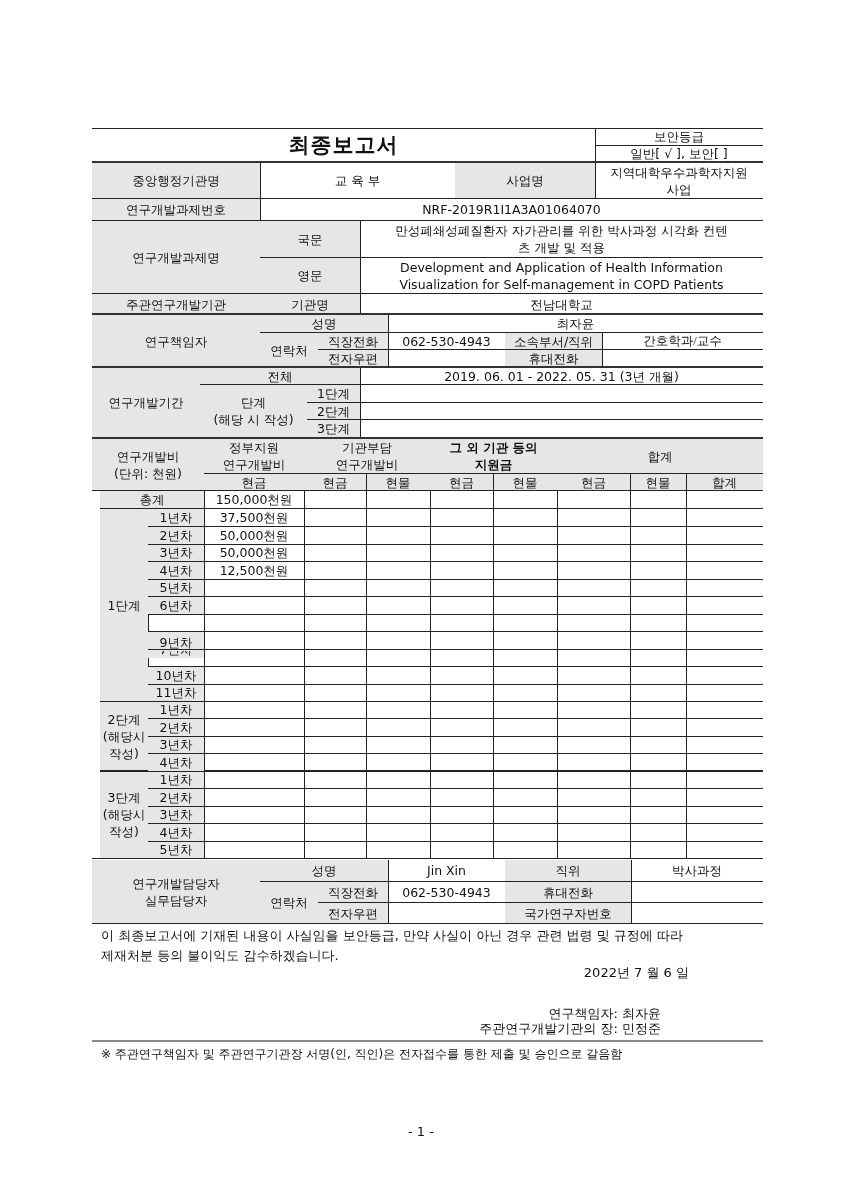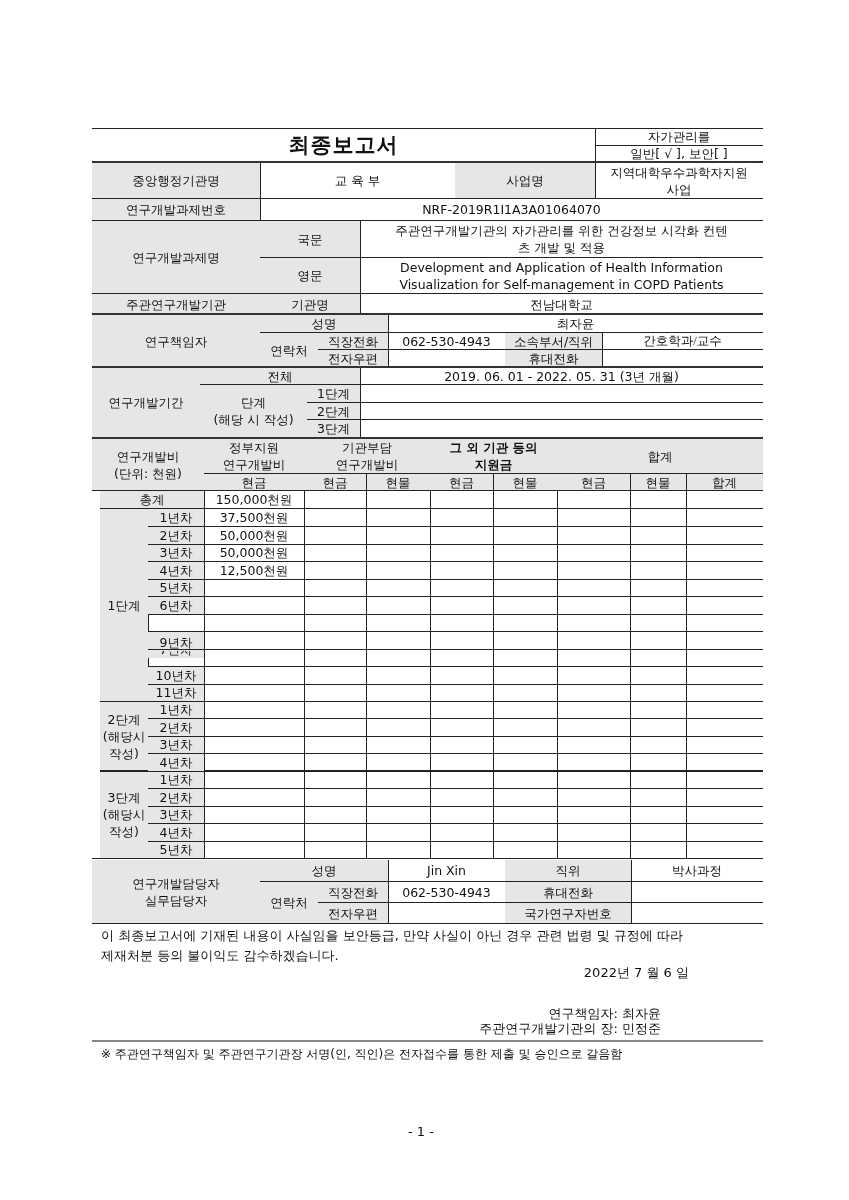--- a/index.html
+++ b/index.html
@@ -12,21 +12,21 @@
   .vl{position:absolute;width:0;border-left:1px solid #222;}
   .title{font-size:21px;font-weight:bold;letter-spacing:1px;}
   .txt{position:absolute;font-size:13px;line-height:22px;white-space:nowrap;}
 </style>
 </head>
 <body>
 
 <div class="hl" style="left:92px;top:128px;width:671px;"></div>
 <div class="c title" style="left:92px;top:128px;width:503px;height:34px;">최종보고서</div>
 <div class="vl" style="left:595px;top:128px;height:34px;"></div>
-<div class="c" style="left:595px;top:128px;width:168px;height:17px;">자가관리를</div>
+<div class="c" style="left:595px;top:128px;width:168px;height:17px;">보안등급</div>
 <div class="hl" style="left:595px;top:145px;width:168px;"></div>
 <div class="c" style="left:595px;top:145px;width:168px;height:17px;">일반[ √ ], 보안[   ]</div>
 <div class="hlt" style="left:92px;top:161px;width:671px;"></div>
 
 <div class="c g" style="left:92px;top:163px;width:168px;height:35px;">중앙행정기관명</div>
 <div class="vl" style="left:260px;top:163px;height:58px;"></div>
 <div class="c" style="left:260px;top:163px;width:195px;height:35px;">교 육 부</div>
 <div class="vl" style="left:455px;top:163px;height:35px;"></div>
 <div class="c g" style="left:455px;top:163px;width:140px;height:35px;">사업명</div>
 <div class="vl" style="left:595px;top:163px;height:35px;"></div>
@@ -35,21 +35,21 @@
 <div class="hl" style="left:92px;top:198px;width:671px;"></div>
 
 <div class="c g" style="left:92px;top:199px;width:168px;height:21px;">연구개발과제번호</div>
 <div class="c" style="left:260px;top:199px;width:503px;height:21px;">NRF-2019R1I1A3A01064070</div>
 <div class="hl" style="left:92px;top:220px;width:671px;"></div>
 
 <div class="c g" style="left:92px;top:221px;width:168px;height:72px;">연구개발과제명</div>
 <div class="vl" style="left:260px;top:221px;height:96px;"></div>
 <div class="c g" style="left:260px;top:221px;width:100px;height:36px;">국문</div>
 <div class="vl" style="left:360px;top:221px;height:96px;"></div>
-<div class="c" style="left:360px;top:221px;width:403px;height:36px;">주관연구개발기관의 자가관리를 위한 건강정보 시각화 컨텐
+<div class="c" style="left:360px;top:221px;width:403px;height:36px;">만성폐쇄성폐질환자 자가관리를 위한 박사과정 시각화 컨텐
 츠 개발 및 적용</div>
 <div class="hl" style="left:260px;top:257px;width:503px;"></div>
 <div class="c g" style="left:260px;top:258px;width:100px;height:35px;">영문</div>
 <div class="c" style="left:360px;top:258px;width:403px;height:35px;">Development and Application of Health Information
 Visualization for Self-management in COPD Patients</div>
 <div class="hl" style="left:92px;top:293px;width:671px;"></div>
 
 <div class="c g" style="left:92px;top:294px;width:168px;height:20px;">주관연구개발기관</div>
 <div class="c g" style="left:260px;top:294px;width:100px;height:20px;">기관명</div>
 <div class="c" style="left:360px;top:294px;width:403px;height:20px;">전남대학교</div>

